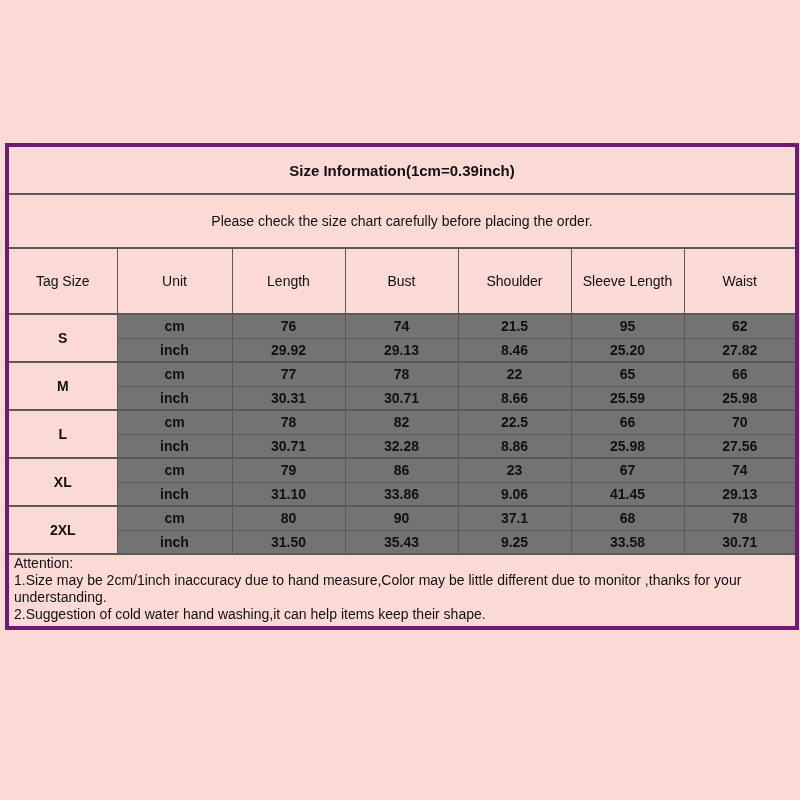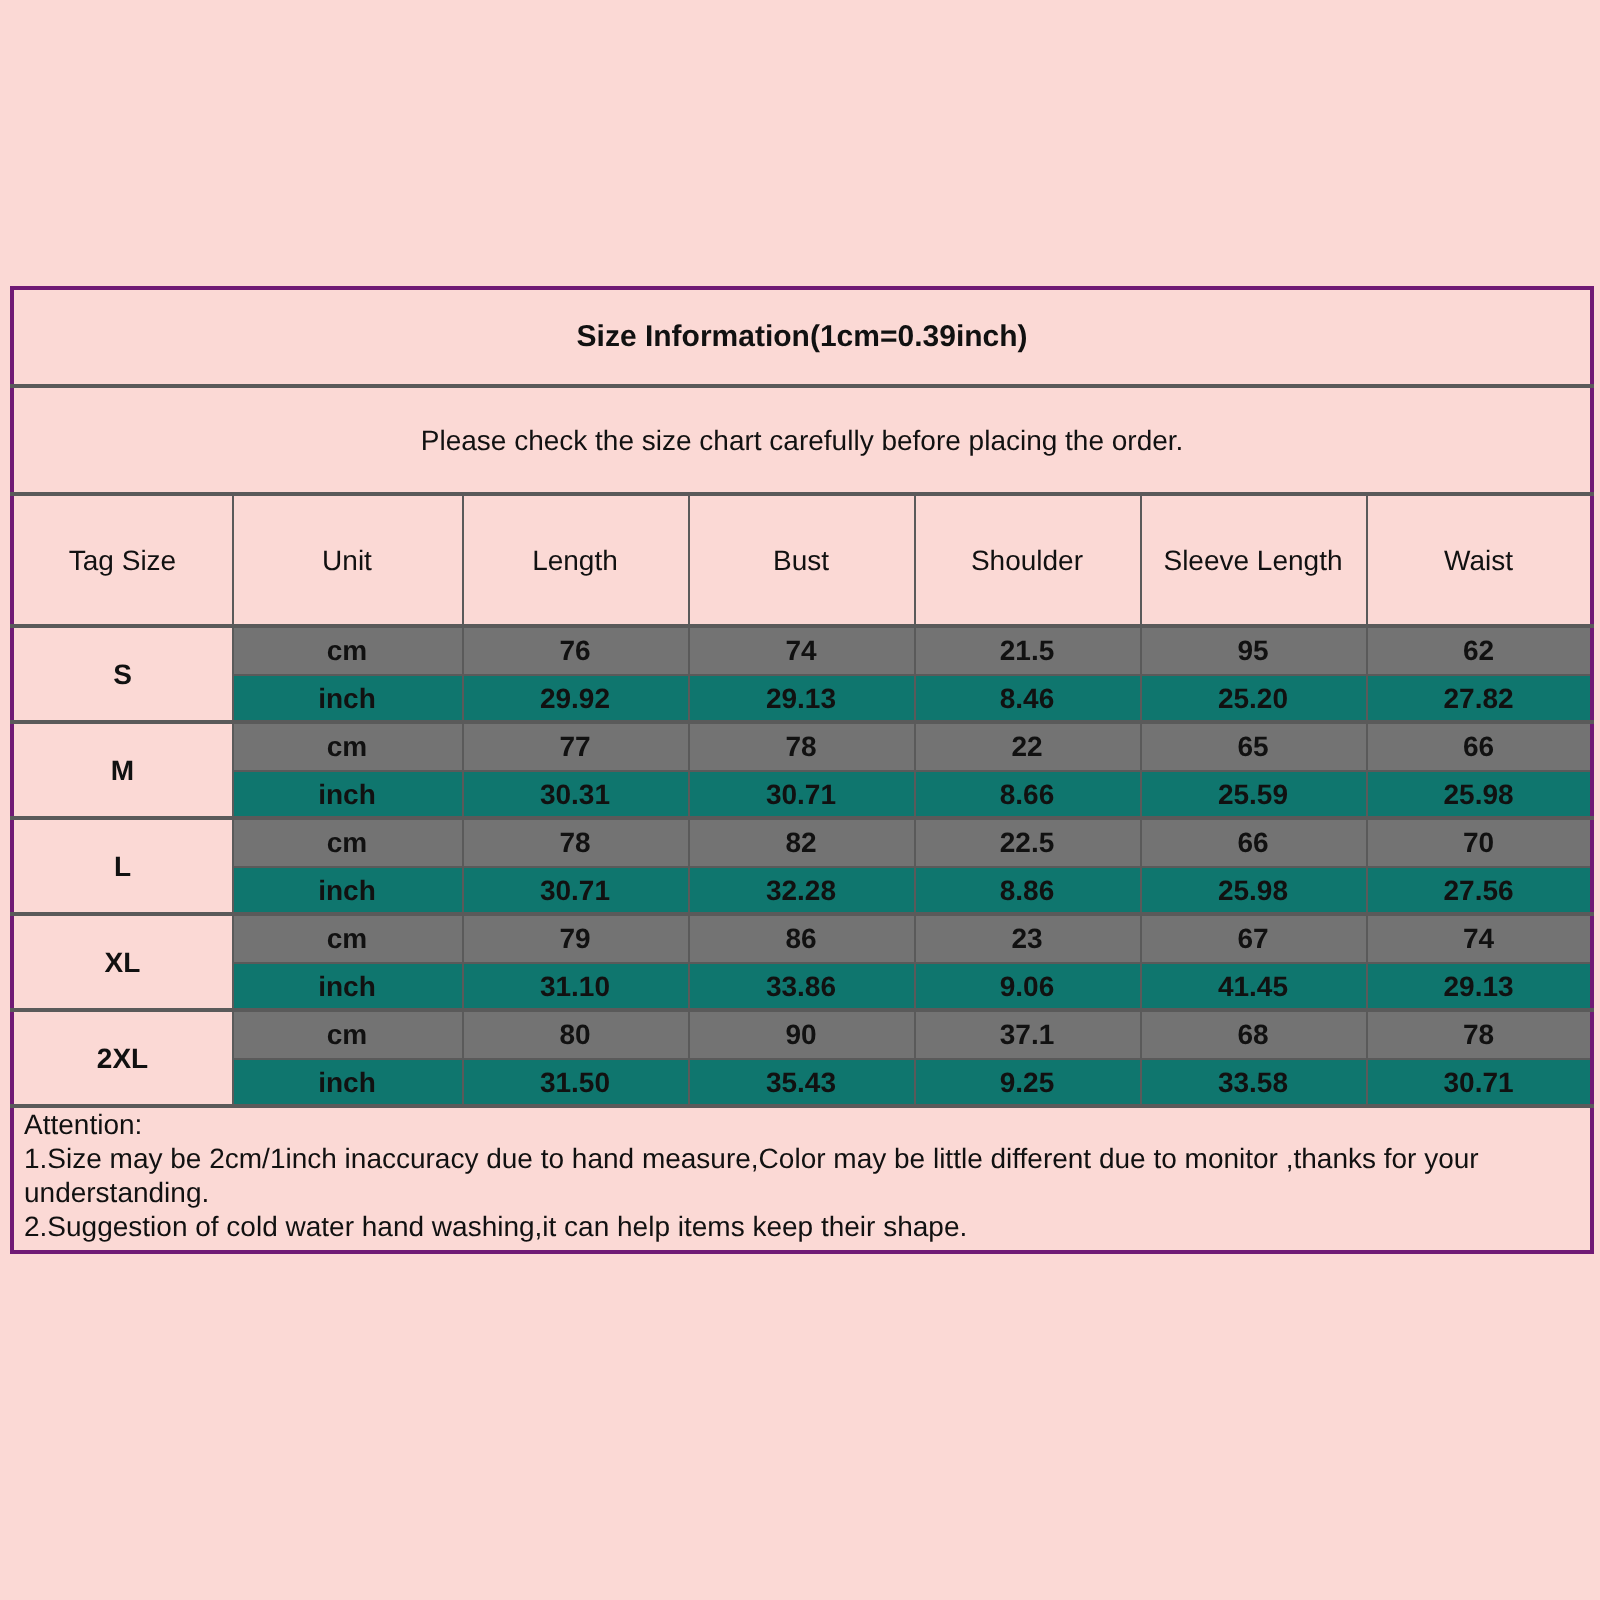--- a/index.html
+++ b/index.html
@@ -11,41 +11,41 @@
     color: #111111;
   }
   .stage { position: relative; width: 800px; height: 800px; overflow: hidden; }
 
   table.size-table {
     position: absolute;
     left: 5px; top: 143px;
     width: 790px;
     border-collapse: collapse;
     table-layout: fixed;
-    border: 2px solid #701a75;
+    border: 4px solid #701a75;
     background: #fbd9d5;
   }
   td, th {
     border: 1px solid #5a5a5a;
     text-align: center;
     vertical-align: middle;
     padding: 0;
     overflow: hidden;
     white-space: nowrap;
   }
   
   tr.hline td, tr.hline th { border-top-width: 2px; }
 
   tr.title-row td    { height: 49px; font-size: 15px; font-weight: bold; }
   tr.subtitle-row td { height: 54px; font-size: 14px; margin-left: 26px; }
   tr.header-row th   { height: 66px; font-size: 14px; font-weight: normal; background: #fbd9d5; }
 
   tr.cm-row td, tr.inch-row td { height: 24px; font-size: 14px; font-weight: bold; }
   tr.cm-row td.data   { background: #737373; }
-  tr.inch-row td.data { background: #0f766e; }
+  tr.inch-row td.data { background: #737373; }
   td.tag { font-size: 16px; font-weight: bold; background: #fbd9d5; }
 
   tr.attention-row td {
     height: 70px;
     text-align: left;
     vertical-align: bottom;
     padding: 0 4px 3px 5px;
     font-size: 14px;
     font-weight: normal;
     white-space: normal;

